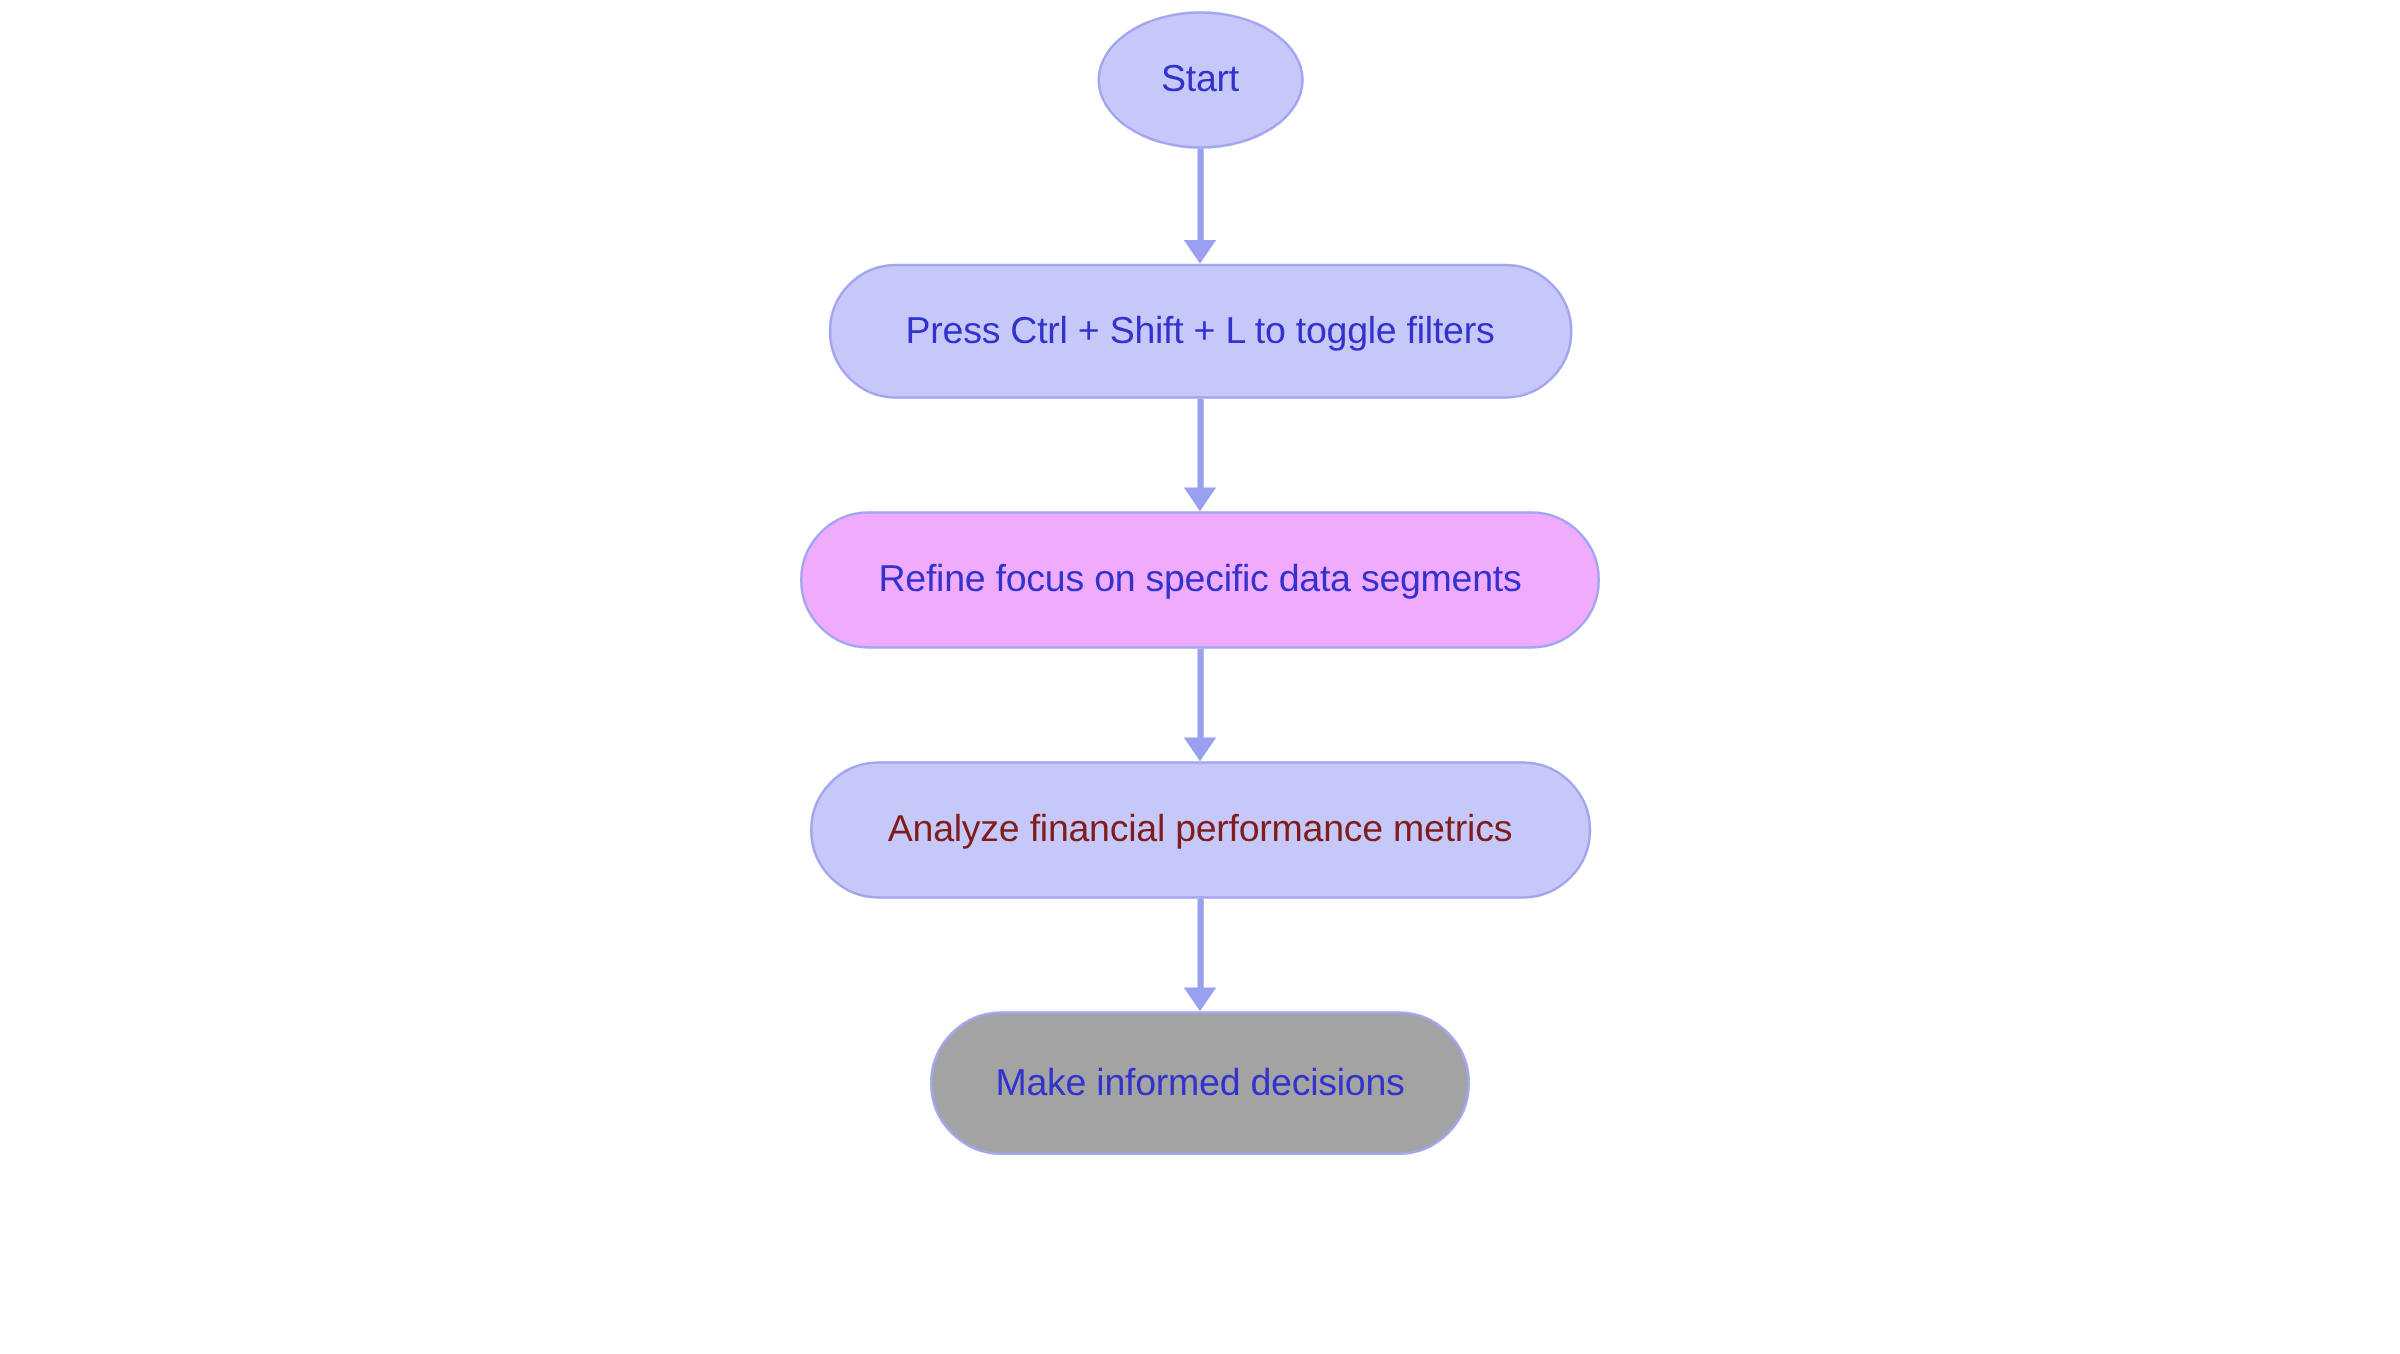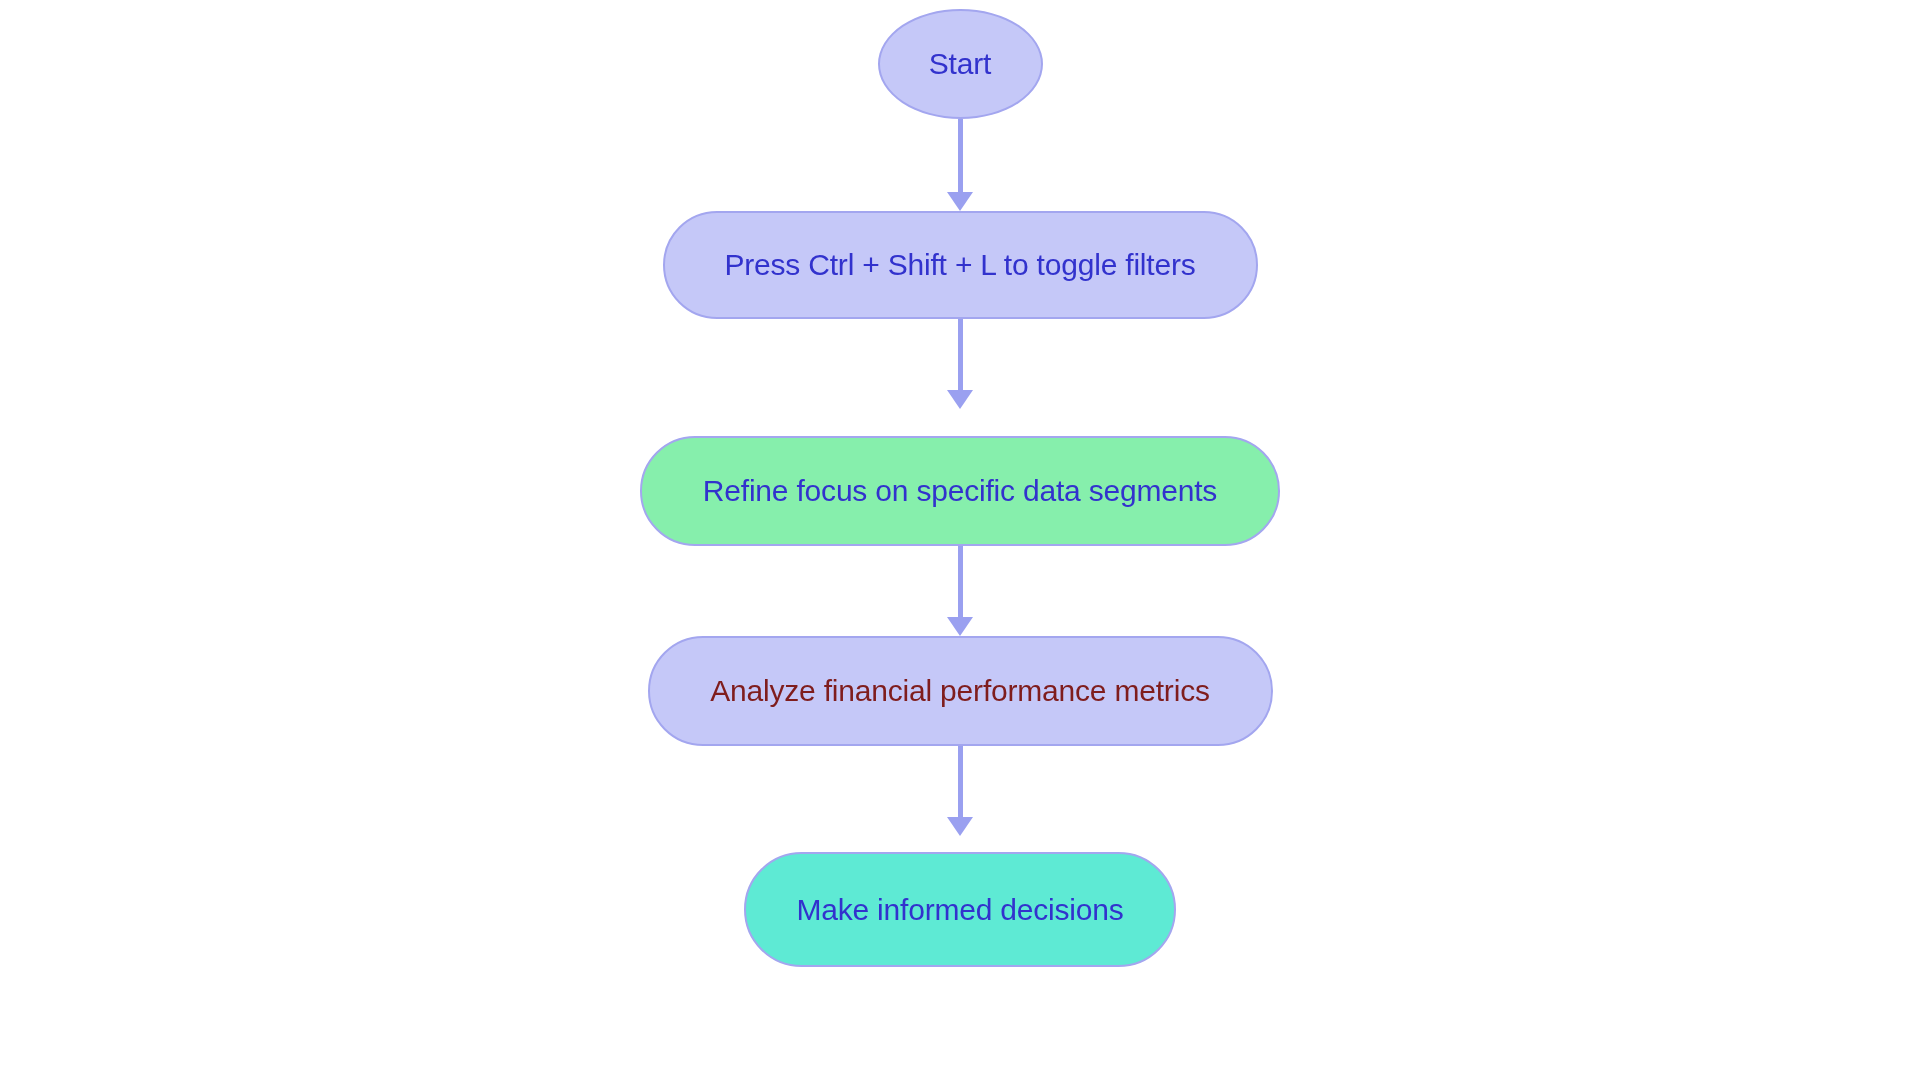--- a/index.html
+++ b/index.html
@@ -133,36 +133,36 @@
 
     <div class="node stadium" id="node-toggle-filters" style="background: rgb(197, 200, 248); border-color: rgb(163, 166, 239); color: rgb(50, 50, 205);">
       <span class="node-label" style="color: rgb(50, 50, 205);">Press Ctrl + Shift + L to toggle filters</span>
     </div>
 
     <div class="connector" id="conn-2">
       <div class="conn-line" style="background: rgb(154, 160, 240);"></div>
       <div class="conn-head" style="border-top-color: rgb(154, 160, 240);"></div>
     </div>
 
-    <div class="node stadium" id="node-refine-focus" style="background: #86efac; border-color: rgb(163, 166, 239); color: rgb(50, 50, 205); margin-top: 27px;">
+    <div class="node stadium" id="node-refine-focus" style="background: #f0abfc; border-color: rgb(163, 166, 239); color: rgb(50, 50, 205);">
       <span class="node-label" style="color: rgb(50, 50, 205);">Refine focus on specific data segments</span>
     </div>
 
     <div class="connector" id="conn-3">
       <div class="conn-line" style="background: rgb(154, 160, 240);"></div>
       <div class="conn-head" style="border-top-color: rgb(154, 160, 240);"></div>
     </div>
 
     <div class="node stadium" id="node-analyze-metrics" style="background: rgb(197, 200, 248); border-color: rgb(163, 166, 239); color: rgb(50, 50, 205);">
       <span class="node-label" style="color: #7f1d1d;">Analyze financial performance metrics</span>
     </div>
 
     <div class="connector" id="conn-4">
       <div class="conn-line" style="background: rgb(154, 160, 240);"></div>
       <div class="conn-head" style="border-top-color: rgb(154, 160, 240);"></div>
     </div>
 
-    <div class="node stadium" id="node-make-decisions" style="background: #5eead4; border-color: rgb(163, 166, 239); color: rgb(50, 50, 205); margin-top: 16px;">
+    <div class="node stadium" id="node-make-decisions" style="background: #a3a3a3; border-color: rgb(163, 166, 239); color: rgb(50, 50, 205);">
       <span class="node-label" style="color: rgb(50, 50, 205);">Make informed decisions</span>
     </div>
 
   </div>
 </div>
 
 </body></html>

